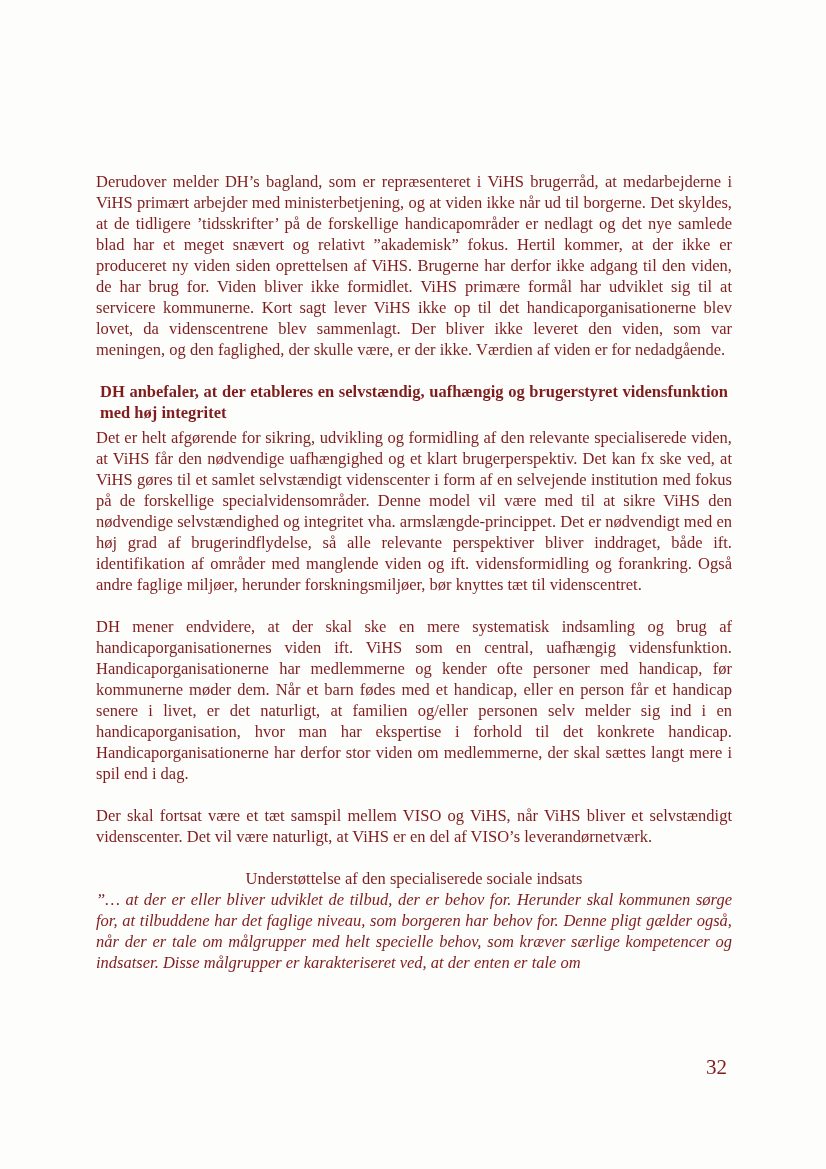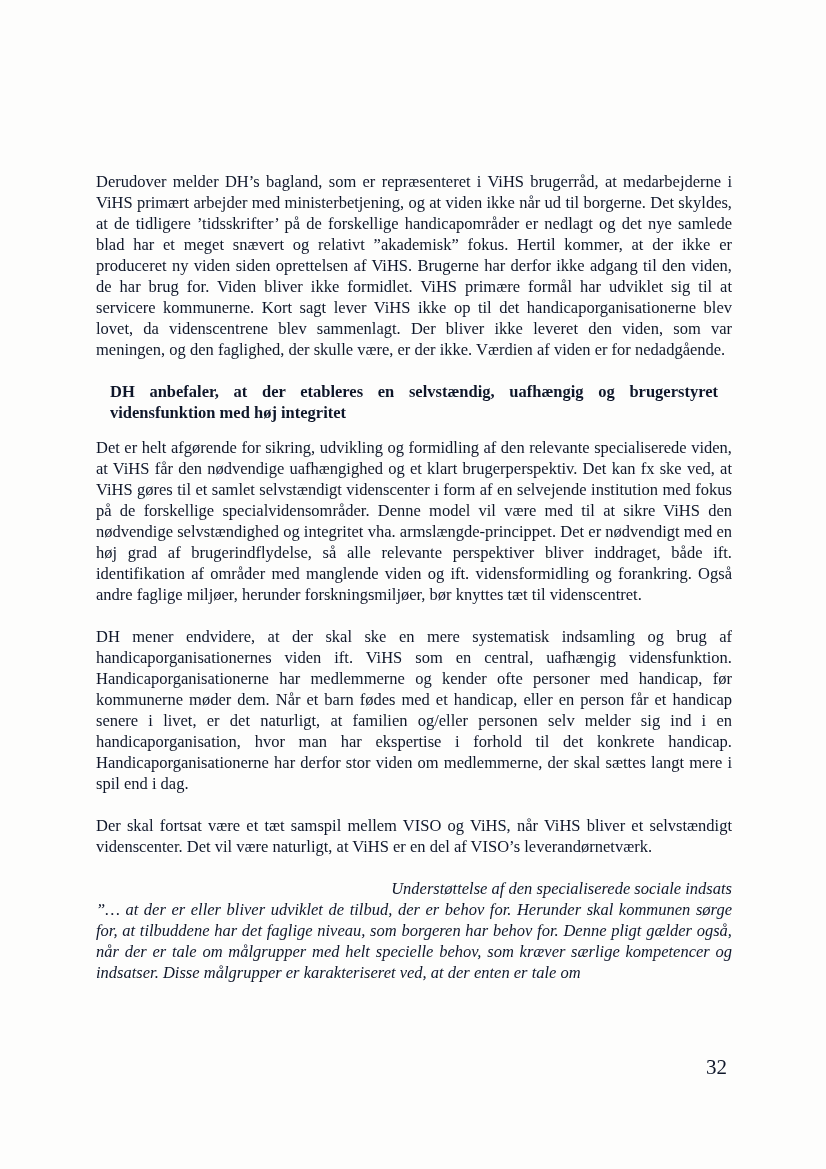--- a/index.html
+++ b/index.html
@@ -6,48 +6,47 @@
     margin: 0;
     padding: 0;
     background: #ffffff;
   }
   .page {
     position: relative;
     width: 826px;
     height: 1169px;
     background: #fdfdfc;
     font-family: "Liberation Serif", serif;
-    color: #0f172a;
+    color: #7f1d1d;
     overflow: hidden;
   }
   .content {
     position: absolute;
     top: 171px;
     left: 96px;
     width: 636px;
     font-size: 16.5px;
     line-height: 21px;
     text-align: justify;
   }
   .para {
     margin: 0 0 21px 0;
   }
   .heading-bold {
     font-weight: bold;
     font-size: inherit;
     line-height: inherit;
     text-align: justify;
-    margin: 14px;
+    margin: 4px;
   }
   .subheading-italic {
-    font-style: italic;
     font-weight: normal;
     font-size: inherit;
     line-height: inherit;
-    text-align: right;
+    text-align: center;
     margin: 10px 0 0 0;
   }
   .quote-italic {
     font-style: italic;
   }
   .page-number {
     position: absolute;
     top: 1057px;
     right: 99px;
     font-size: 21px;

